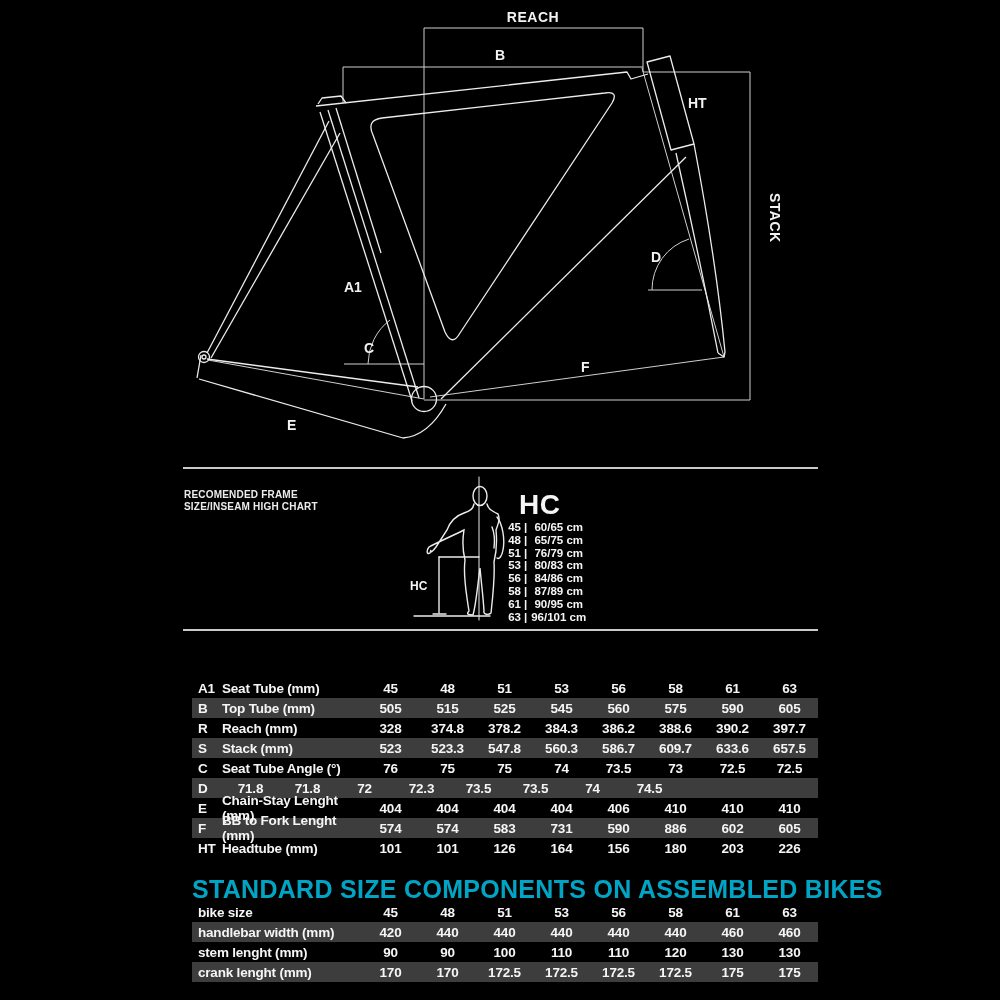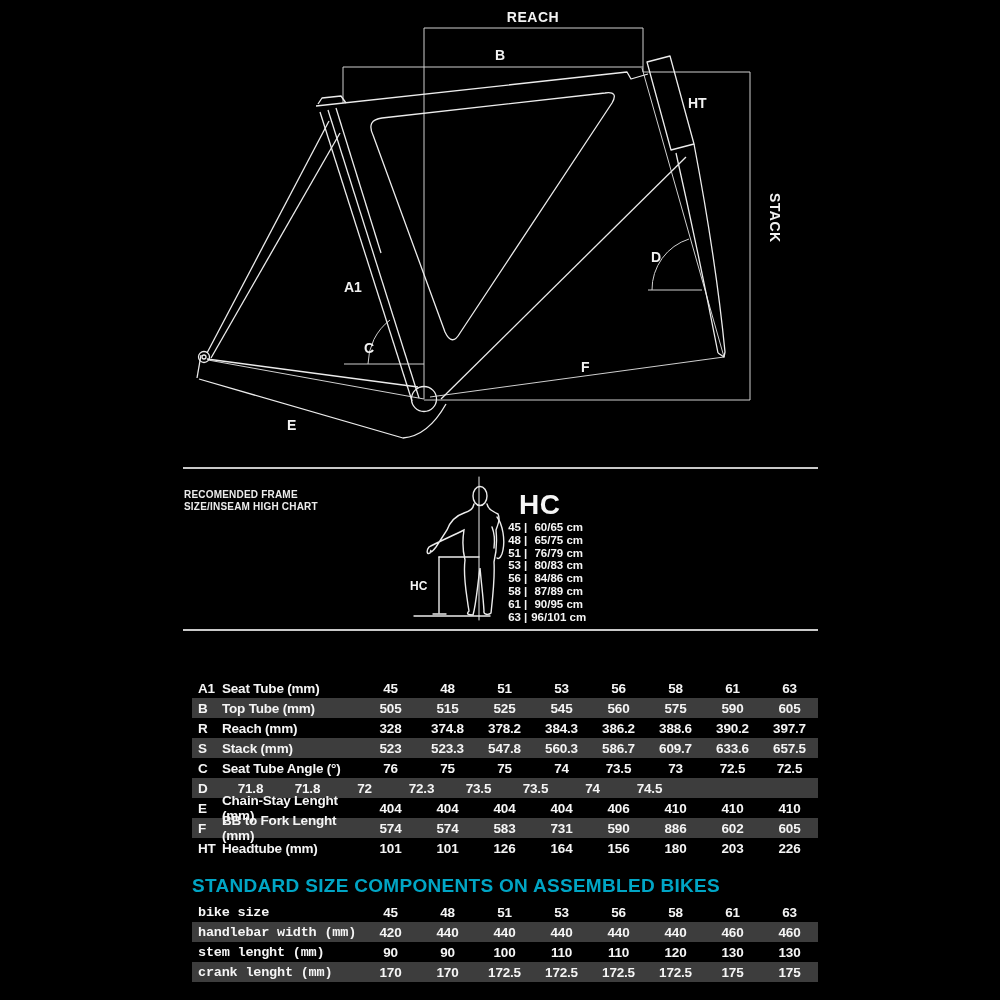--- a/index.html
+++ b/index.html
@@ -21,23 +21,23 @@
   .hc-row .sep{margin:0 3px;}
   
   .tbl{left:192px;width:626px;}
   #geo-table{top:678px;}
   #comp-table{top:902px;}
   .trow{display:flex;align-items:center;height:20px;font-size:13.5px;font-weight:bold;letter-spacing:-0.2px;}
   .trow.shade{background:#3d3d3d;}
   .cell{display:block;}
   .key{width:30px;padding-left:6px;box-sizing:border-box;}
   .lbl{width:140px;}
-  .lbl2{width:170px;padding-left:6px;box-sizing:border-box;font-family:Liberation Mono, monospace;}
+  .lbl2{width:170px;padding-left:6px;box-sizing:border-box;}
   .val{width:57px;text-align:center;}
-  #comp-title{left:192px;top:875px;font-size:19px;font-weight:bold;letter-spacing:.3px;}
+  #comp-title{left:192px;top:875px;font-size:25px;font-weight:bold;letter-spacing:.3px;}
 </style>
 </head>
 <body>
 
 <svg id="diagram" class="abs" width="1000" height="470" viewBox="0 0 1000 470">
   <g stroke="#cfcfcf" stroke-width="1" fill="none">
 
     <path d="M424 28 H643"></path>
     <path d="M424 28 V399"></path>
     <path d="M643 28 V72"></path>

